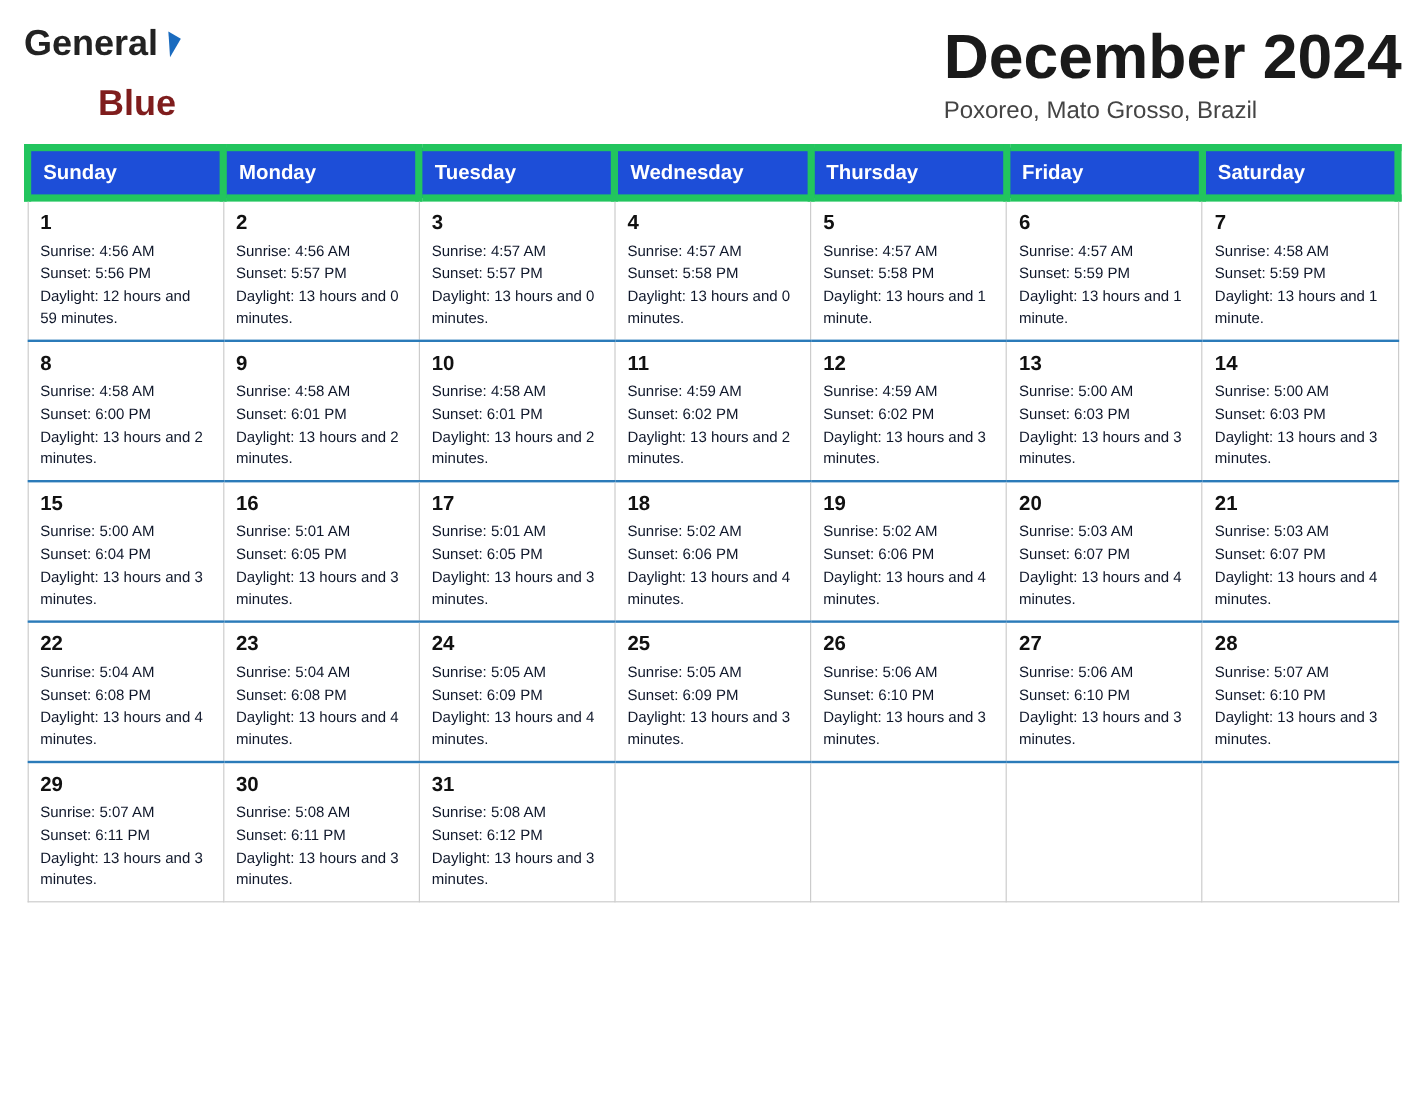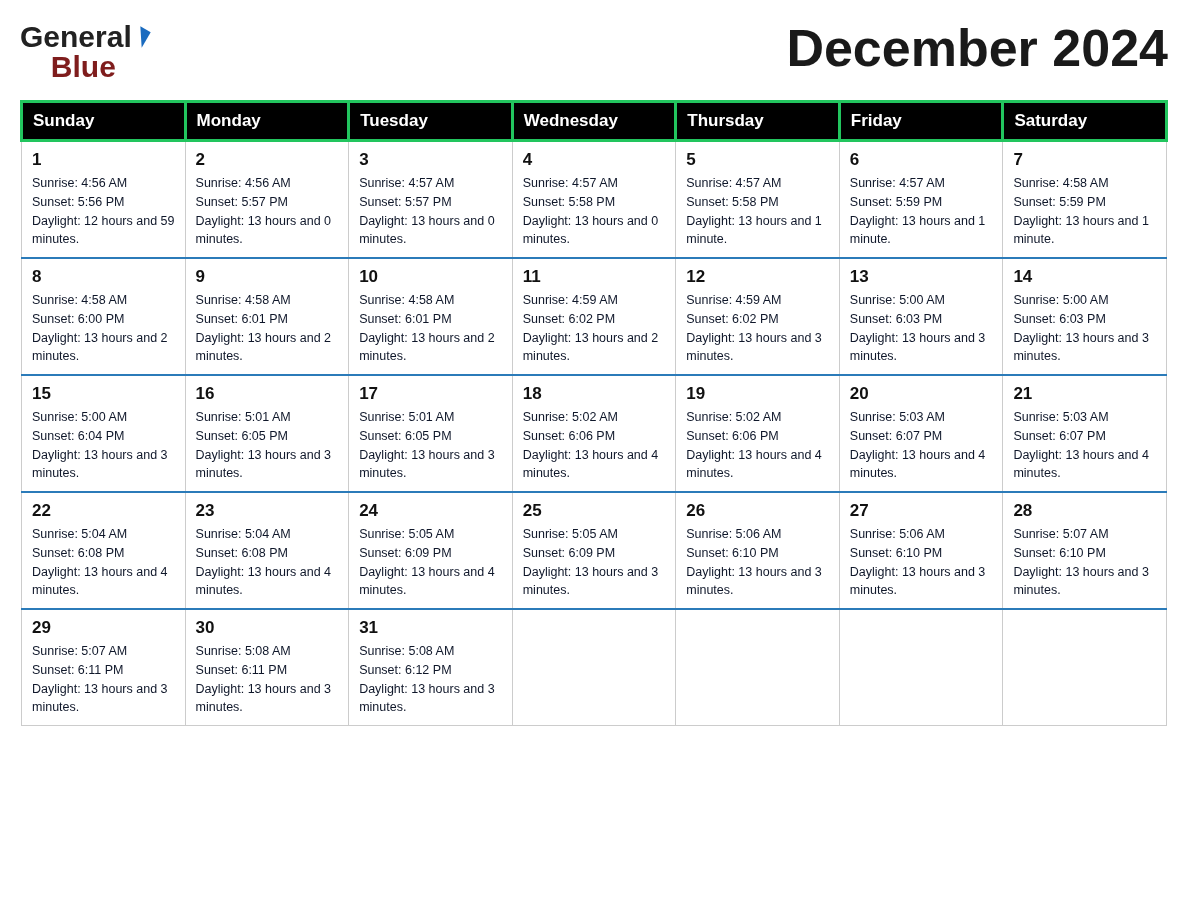--- a/index.html
+++ b/index.html
@@ -12,21 +12,22 @@
     }
     .header {
       display: flex;
       justify-content: space-between;
       align-items: flex-start;
       margin-bottom: 16px;
     }
     .logo {
       display: flex;
       flex-direction: column;
-      align-items: center;
+      align-items: flex-end;
+      gap: 20px;
     }
     .title-section {
       text-align: left;
     }
     .month-title {
       font-size: 52px;
       font-weight: bold;
       color: #1a1a1a;
       line-height: 1.1;
     }
@@ -34,27 +35,27 @@
       font-size: 20px;
       color: #444;
       margin-top: 4px;
     }
     .calendar {
       width: 100%;
       border-collapse: collapse;
       border: 1px solid #999;
     }
     .calendar th {
-      background-color: #000000;
+      background-color: #1d4ed8;
       color: #fff;
       padding: 8px 10px;
       text-align: left;
       font-size: 17px;
       font-weight: bold;
-      border: 3px solid #22c55e;
+      border: 6px solid #22c55e;
     }
     .calendar td {
       vertical-align: top;
       padding: 8px 10px;
       font-size: 13px;
       color: #222;
       border: 1px solid #ccc;
       border-top: 2px solid #2b7bb9;
       width: 14.28%;
       height: 100px;
@@ -105,20 +106,21 @@
 <div class="header">
   <div class="logo">
     <div class="logo-line1">
       <span>General</span>
       <span class="arrow-icon"></span>
     </div>
     <div class="logo-line2">Blue</div>
   </div>
   <div class="title-section">
     <div class="month-title">December 2024</div>
+    <div class="location">Poxoreo, Mato Grosso, Brazil</div>
   </div>
 </div>
 
 <table class="calendar">
   <thead>
     <tr>
     <th>Sunday</th>
         <th>Monday</th>
         <th>Tuesday</th>
         <th>Wednesday</th>

